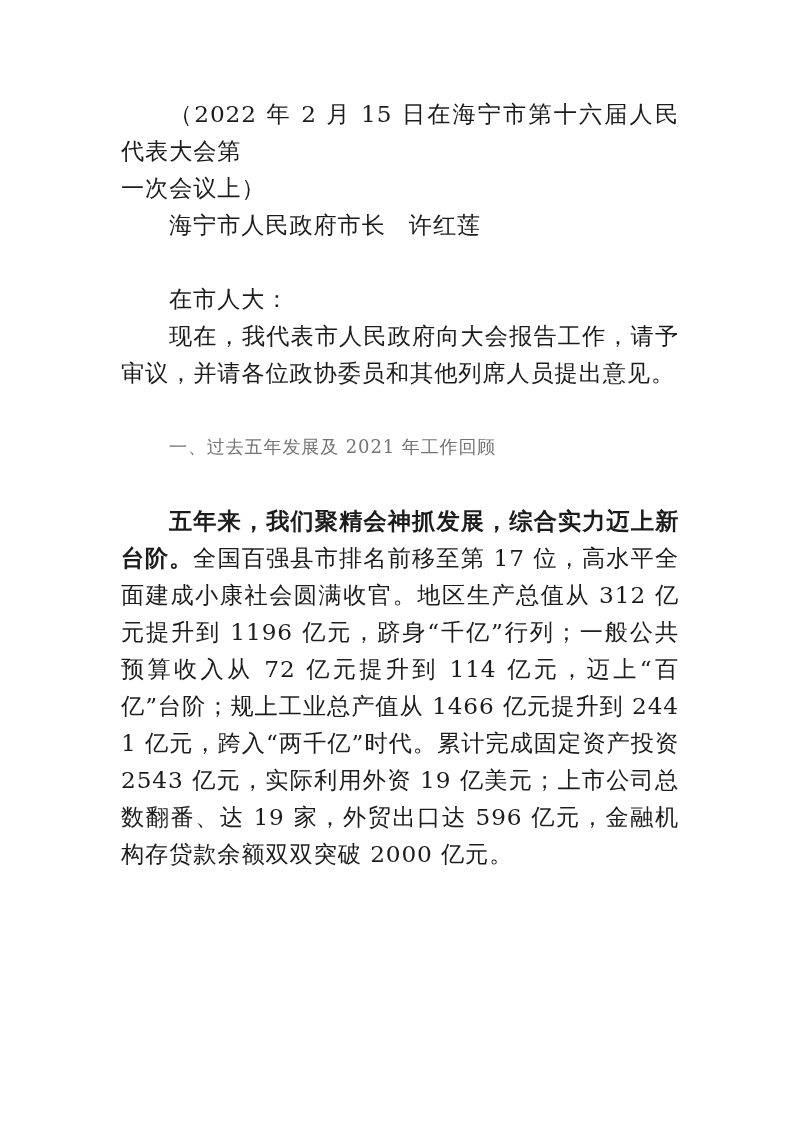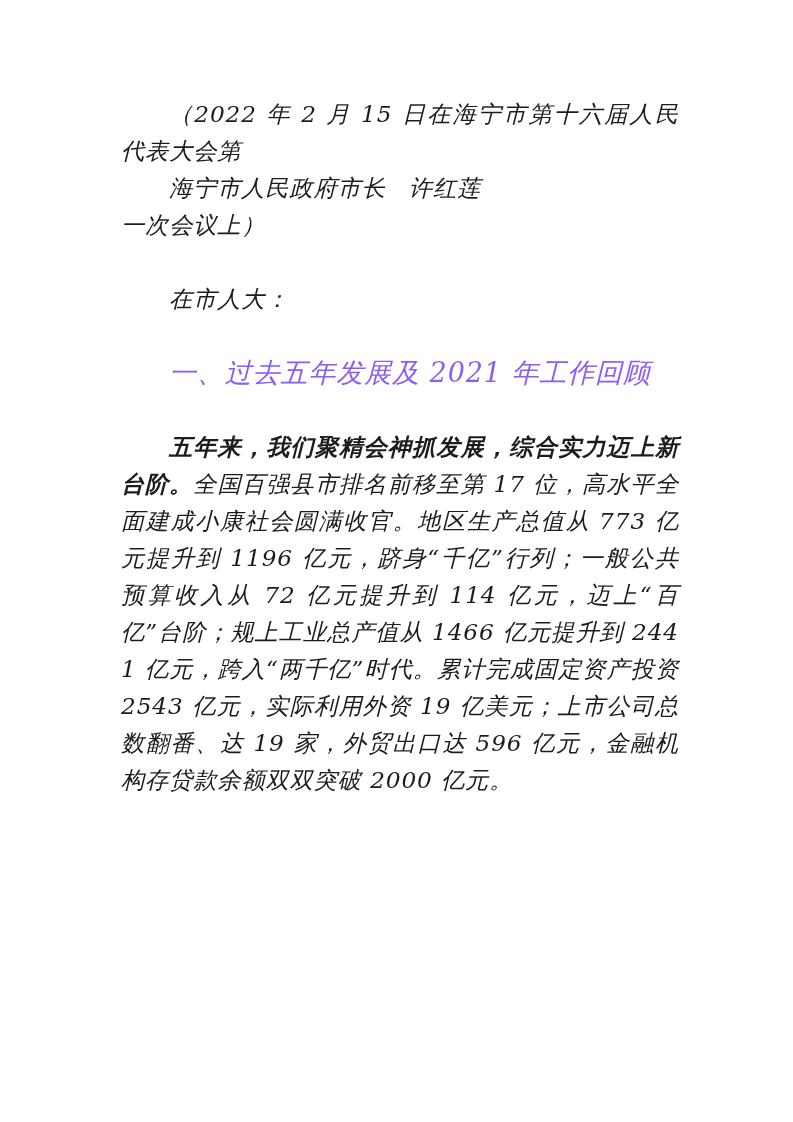--- a/index.html
+++ b/index.html
@@ -14,21 +14,20 @@
     font-family: "DejaVu Serif", "Liberation Serif", serif;
     color: #1a1a1a;
   }
 
   .page {
     position: relative;
     width: 793px;
     height: 1122px;
     background: #ffffff;
     box-sizing: border-box;
-    font-style: italic;
   }
 
   .content {
     position: absolute;
     left: 121px;
     top: 95px;
     width: 558px;
   }
 
   
@@ -46,26 +45,26 @@
 
   .indent {
     text-indent: 48px;
   }
 
   .blank-line {
     height: 37px;
   }
 
   .heading {
-    font-size: 27px;
+    font-size: 18px;
     line-height: 37px;
     letter-spacing: 0.9px;
     text-indent: 48px;
     margin: 0;
-    color: #8b5cf6;
+    color: #737373;
     font-weight: 400;
   }
 
   .byline {
     text-indent: 48px;
   }
 
   .lead {
     font-weight: 700;
     letter-spacing: 0.6px;
@@ -76,32 +75,33 @@
     width: 23px;
   }
 </style>
 </head>
 <body>
 
 <div class="page">
   <div class="content">
 
     <p class="para indent">（2022 年 2 月 15 日在海宁市第十六届人民代表大会第</p>
+    <p class="para">一次会议上）</p>
+
     <p class="para byline"><span>海宁市人民政府市长</span><span class="gap"></span><span>许红莲</span></p>
-
-    <p class="para">一次会议上）</p>
 
     <div class="blank-line"></div>
 
     <p class="para indent">在市人大：</p>
 
+    <p class="para indent">现在，我代表市人民政府向大会报告工作，请予审议，并请各位政协委员和其他列席人员提出意见。</p>
 
     <div class="blank-line"></div>
 
     <p class="heading">一、过去五年发展及 2021 年工作回顾</p>
 
     <div class="blank-line"></div>
 
 
-    <p class="para indent"><span class="lead">五年来，我们聚精会神抓发展，综合实力迈上新台阶。</span><span>全国百强县市排名前移至第 17 位，高水平全面建成小康社会圆满收官。地区生产总值从 773 亿元提升到 1196 亿元，跻身“千亿”行列；一般公共预算收入从 72 亿元提升到 114 亿元，迈上“百亿”台阶；规上工业总产值从 1466 亿元提升到 2441 亿元，跨入“两千亿”时代。累计完成固定资产投资 2543 亿元，实际利用外资 19 亿美元；上市公司总数翻番、达 19 家，外贸出口达 596 亿元，金融机构存贷款余额双双突破 2000 亿元。</span></p>
+    <p class="para indent"><span class="lead">五年来，我们聚精会神抓发展，综合实力迈上新台阶。</span><span>全国百强县市排名前移至第 17 位，高水平全面建成小康社会圆满收官。地区生产总值从 312 亿元提升到 1196 亿元，跻身“千亿”行列；一般公共预算收入从 72 亿元提升到 114 亿元，迈上“百亿”台阶；规上工业总产值从 1466 亿元提升到 2441 亿元，跨入“两千亿”时代。累计完成固定资产投资 2543 亿元，实际利用外资 19 亿美元；上市公司总数翻番、达 19 家，外贸出口达 596 亿元，金融机构存贷款余额双双突破 2000 亿元。</span></p>
 
   </div>
 </div>
 
 </body></html>

